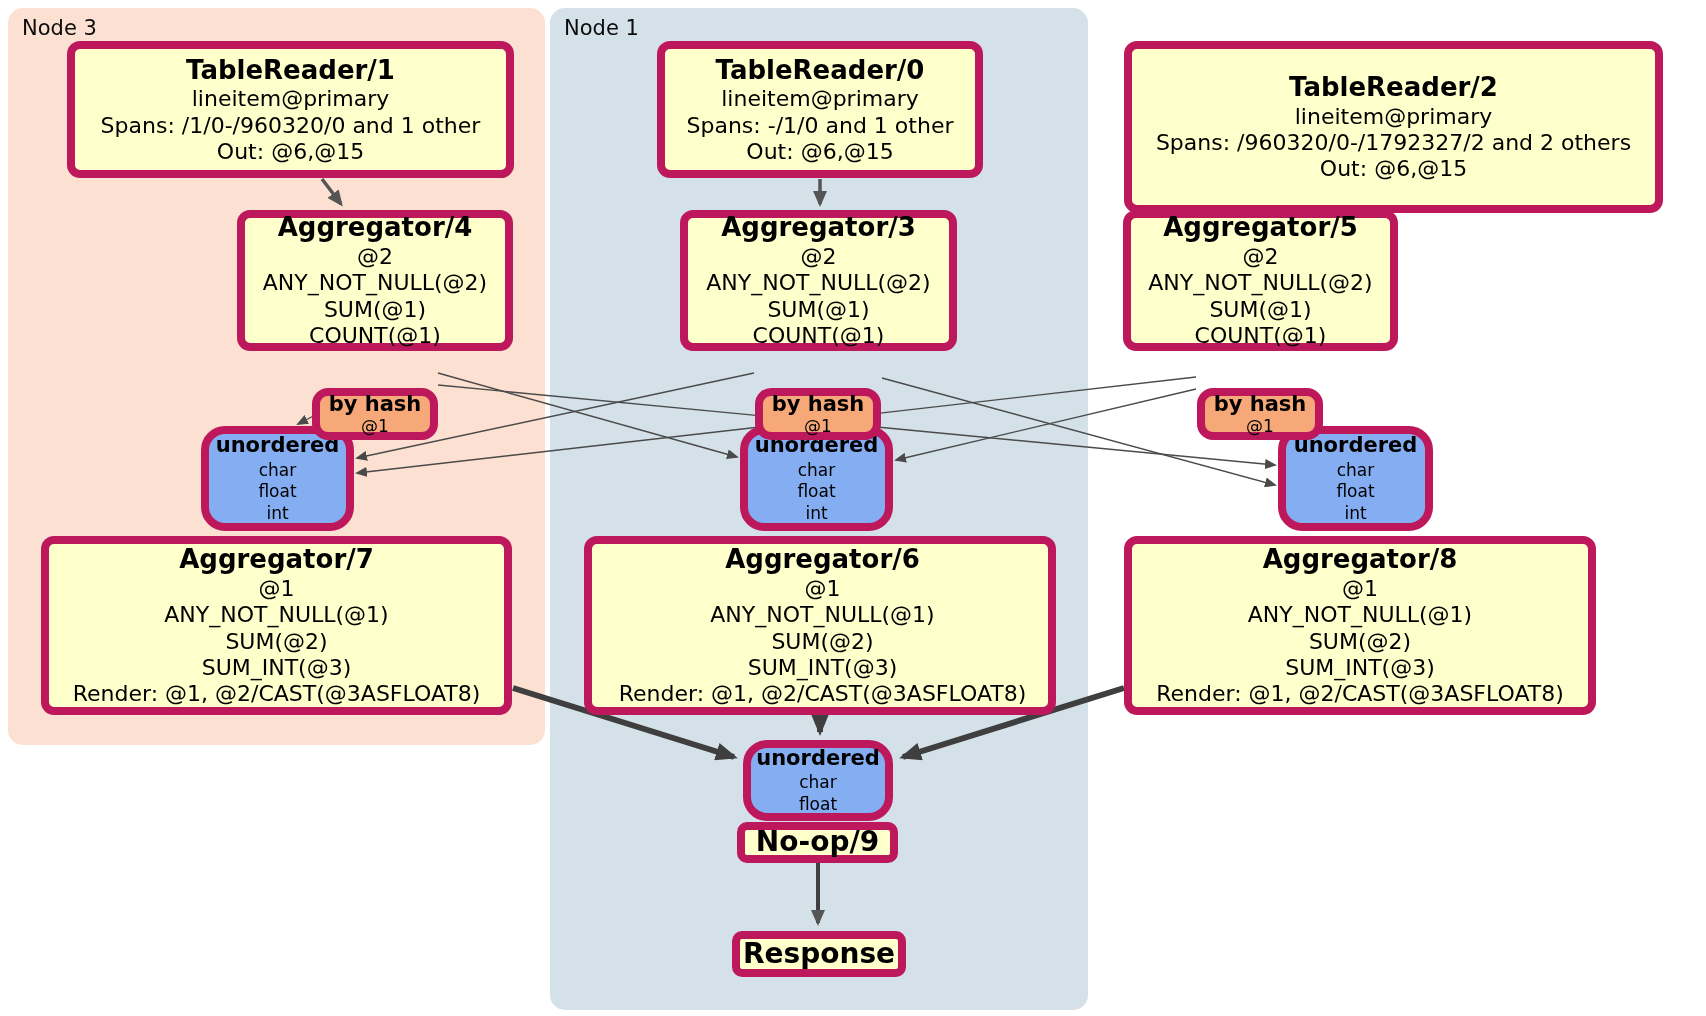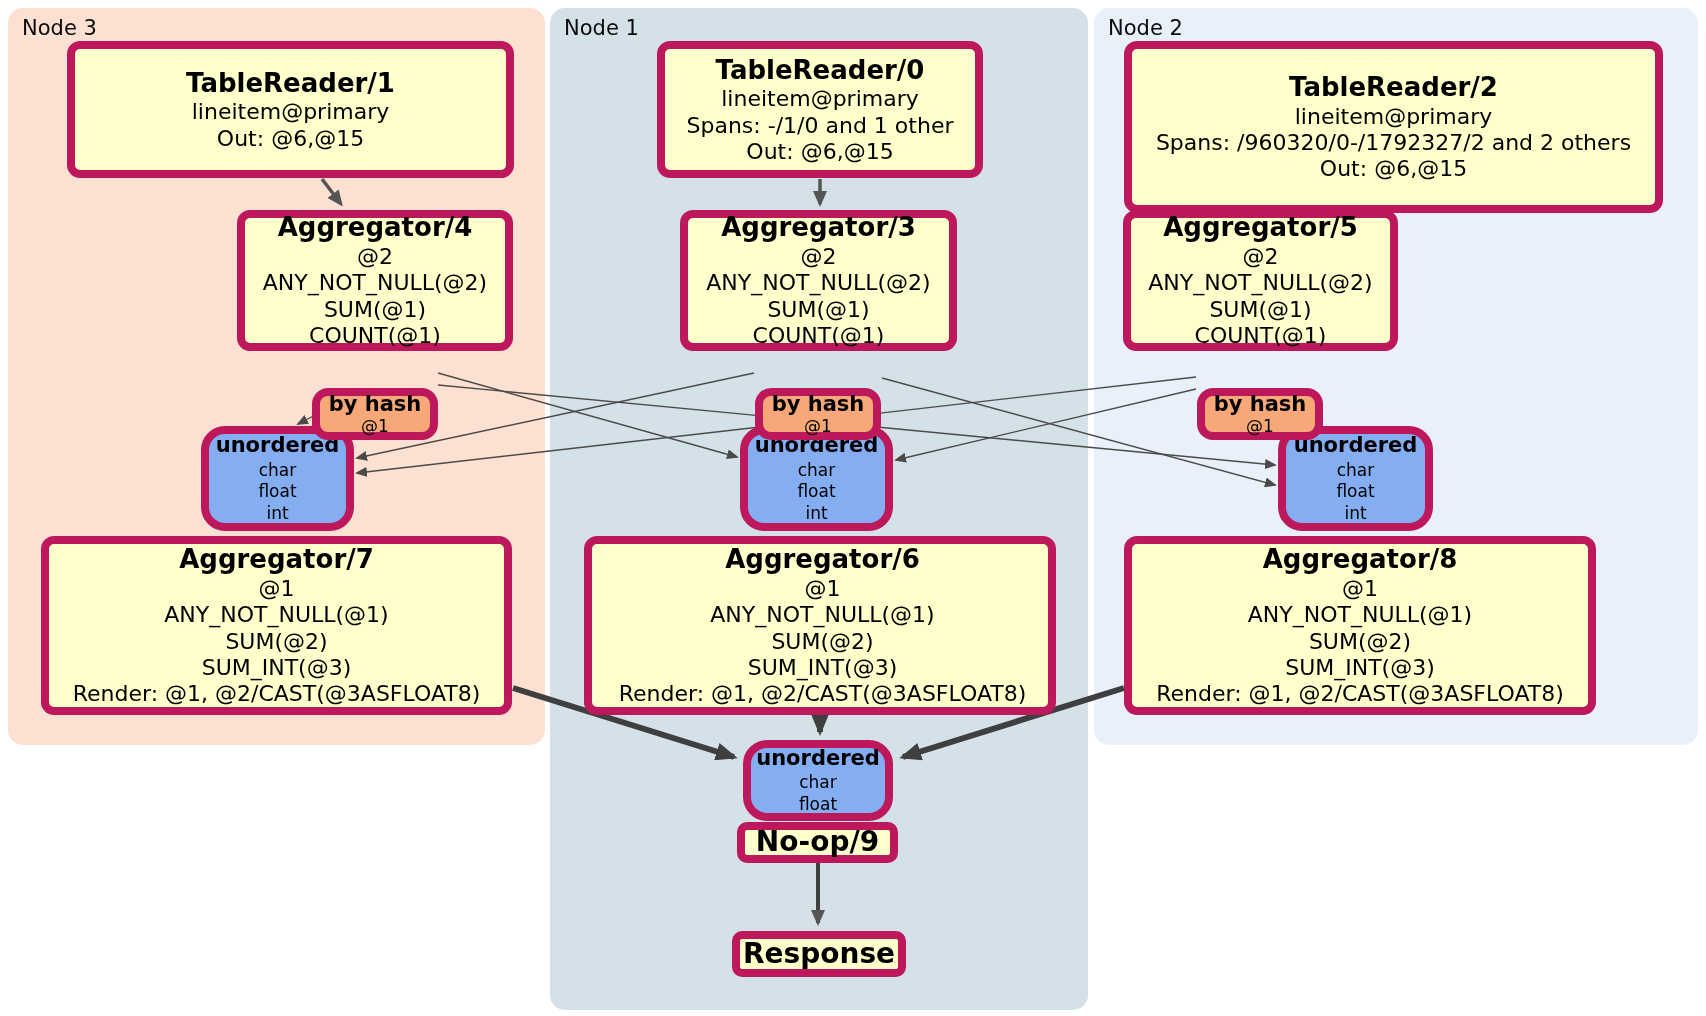--- a/index.html
+++ b/index.html
@@ -34,23 +34,20 @@
 </head>
 <body>
 
 <div id="canvas">
 
   <div class="region" style="left:8px;top:8px;width:537px;height:737px;background:#fce0d1;">
     <div class="region-label">Node 3</div>
   </div>
   <div class="region" style="left:550px;top:8px;width:538px;height:1002px;background:#d5e1e9;">
     <div class="region-label">Node 1</div>
-  </div>
-  <div class="region" style="left:1094px;top:8px;width:604px;height:737px;background:#eaf0f9;">
-    <div class="region-label">Node 2</div>
   </div>
 
   <svg id="edges" width="1706" height="1016" viewBox="0 0 1706 1016">
     <defs>
       <marker id="head-thin" markerUnits="userSpaceOnUse" markerWidth="12" markerHeight="10" refX="10" refY="5" orient="auto">
           <path d="M0,0 L12,5 L0,10 z" fill="#4a4a4a"></path>
         </marker>
       <marker id="head-med" markerUnits="userSpaceOnUse" markerWidth="16" markerHeight="14" refX="13" refY="7" orient="auto">
           <path d="M0,0 L16,7 L0,14 z" fill="#555555"></path>
         </marker>
@@ -84,20 +81,21 @@
     </g>
 
     <g stroke="#3f3f3f" stroke-width="4">
       <line x1="818" y1="861" x2="818" y2="923" marker-end="url(#head-med)"></line>
     </g>
   </svg>
 
   <div class="box" style="left:67px;top:41px;width:447px;height:137px;">
     <div class="title">TableReader/1</div>
     <div class="line">lineitem@primary</div>
+    <div class="line">Spans: /1/0-/960320/0 and 1 other</div>
     <div class="line">Out: @6,@15</div>
   </div>
   <div class="box" style="left:237px;top:210px;width:276px;height:141px;">
     <div class="title">Aggregator/4</div>
     <div class="line">@2</div>
     <div class="line">ANY_NOT_NULL(@2)</div>
     <div class="line">SUM(@1)</div>
     <div class="line">COUNT(@1)</div>
   </div>
   <div class="box router" style="left:312px;top:344px;width:126px;height:52px;z-index:4;">

